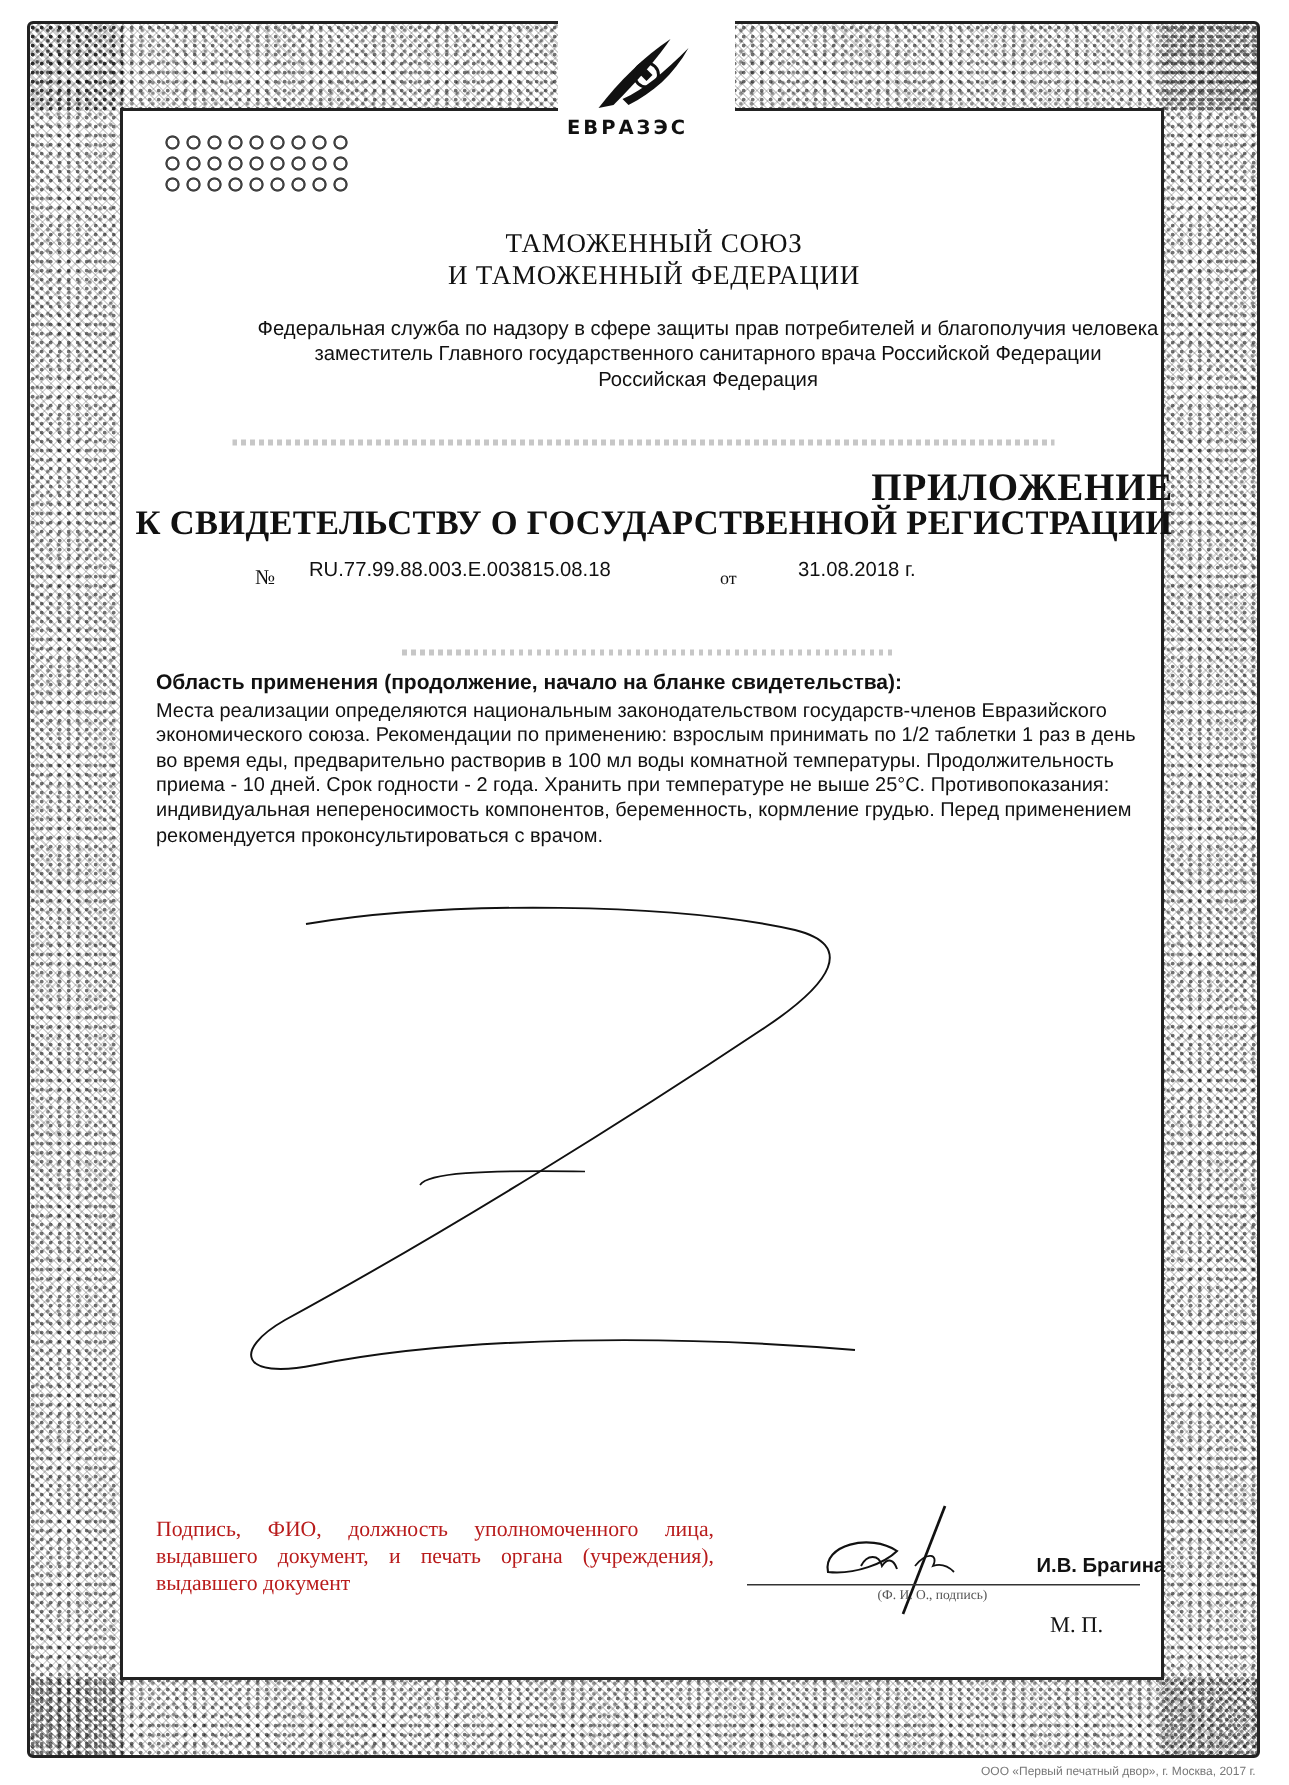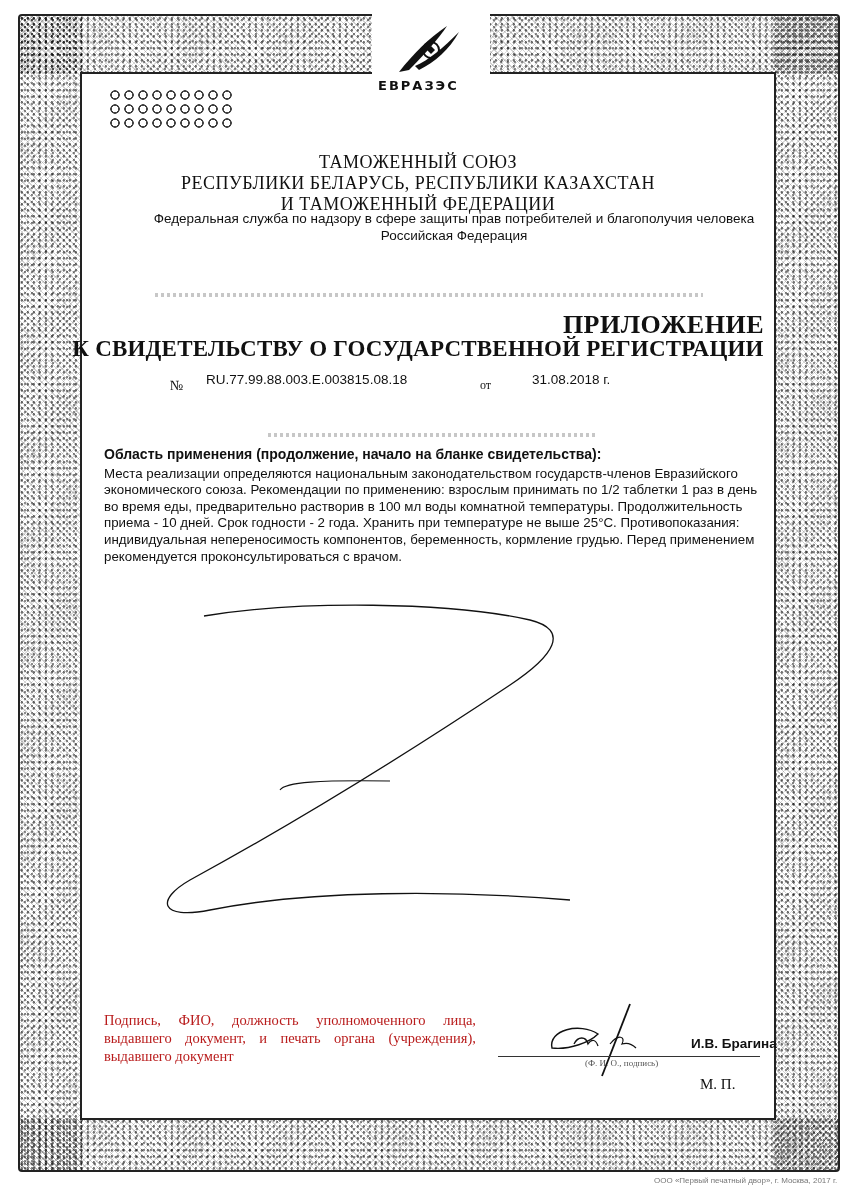--- a/index.html
+++ b/index.html
@@ -19,21 +19,21 @@
     background-size: 6px 6px, 7px 7px, auto, auto;
   }
   .frame-inner { position: absolute; left: 80px; top: 72px; width: 696px; height: 1048px; border: 2px solid #222; box-sizing: border-box; background: #fff; }
   .logo-gap { position: absolute; left: 372px; top: 10px; width: 118px; height: 96px; background: #fff; }
   .logo { position: absolute; left: 378px; top: 20px; width: 104px; height: 80px; text-align: left; }
   .logo svg { display: block; margin: 0 auto; }
   .logo-text { font-family: "DejaVu Sans", sans-serif; font-weight: bold; font-size: 13px; letter-spacing: 2px; margin-top: 2px; }
   .ornament { position: absolute; left: 108px; top: 88px; width: 128px; height: 42px;
     background-image: radial-gradient(ellipse at center, transparent 3px, rgba(0,0,0,0.75) 3.5px 4.5px, transparent 5px);
     background-size: 14px 14px; }
-  .center { position: absolute; left: 72px; width: 692px; text-align: center; }
+  .center { position: absolute; left: 90px; width: 692px; text-align: center; }
   .serif { font-family: "Liberation Serif", serif; }
   .hdr1 { top: 152px; font-size: 18px; line-height: 21px; letter-spacing: 0.5px; }
   .hdr2 { top: 210px; font-size: 13.5px; line-height: 17px; padding-left: 36px; }
   .faint-line { position: absolute; height: 4px; background: repeating-linear-gradient(90deg, rgba(0,0,0,0.22) 0 3px, transparent 3px 6px); }
   .title1 { top: 310px; font-size: 26px; font-weight: bold; letter-spacing: 0.5px; text-align: right; }
   .title2 { top: 336px; font-size: 23px; font-weight: bold; letter-spacing: 0.2px; }
   .reg-row { position: absolute; top: 372px; left: 170px; font-size: 13.5px; }
   .reg-row span { position: absolute; white-space: nowrap; }
   .body-block { position: absolute; left: 104px; top: 446px; width: 660px; font-size: 13.3px; line-height: 16.6px; }
   .body-heading { font-weight: bold; font-size: 14px; margin-bottom: 3px; }
@@ -64,26 +64,26 @@
     <circle cx="36" cy="30" r="8" fill="none" stroke="#111" stroke-width="2"></circle>
     <path d="M32 30 L36 26 L40 30 L36 34 Z" fill="#111"></path>
   </svg>
   <div class="logo-text">ЕВРАЗЭС</div>
 </div>
 
 <div class="ornament"></div>
 
 <div class="center serif hdr1">
   <div>ТАМОЖЕННЫЙ СОЮЗ</div>
-  <div>РЕСПУБЛИКИ БЕЛАРУСЬ, РЕСПУБЛИКИ КАЗАХСТАН</div>
   <div>И ТАМОЖЕННЫЙ ФЕДЕРАЦИИ</div>
 </div>
 
 <div class="center hdr2">
   <div>Федеральная служба по надзору в сфере защиты прав потребителей и благополучия человека</div>
+  <div>заместитель Главного государственного санитарного врача Российской Федерации</div>
   <div>Российская Федерация</div>
 </div>
 
 <div class="faint-line" style="left:155px; top:293px; width:548px;"></div>
 
 <div class="center serif title1">ПРИЛОЖЕНИЕ</div>
 <div class="center serif title2">К СВИДЕТЕЛЬСТВУ О ГОСУДАРСТВЕННОЙ РЕГИСТРАЦИИ</div>
 
 <div class="reg-row">
   <span class="serif" style="left:0; top:6px; font-size:14px;">№</span>

